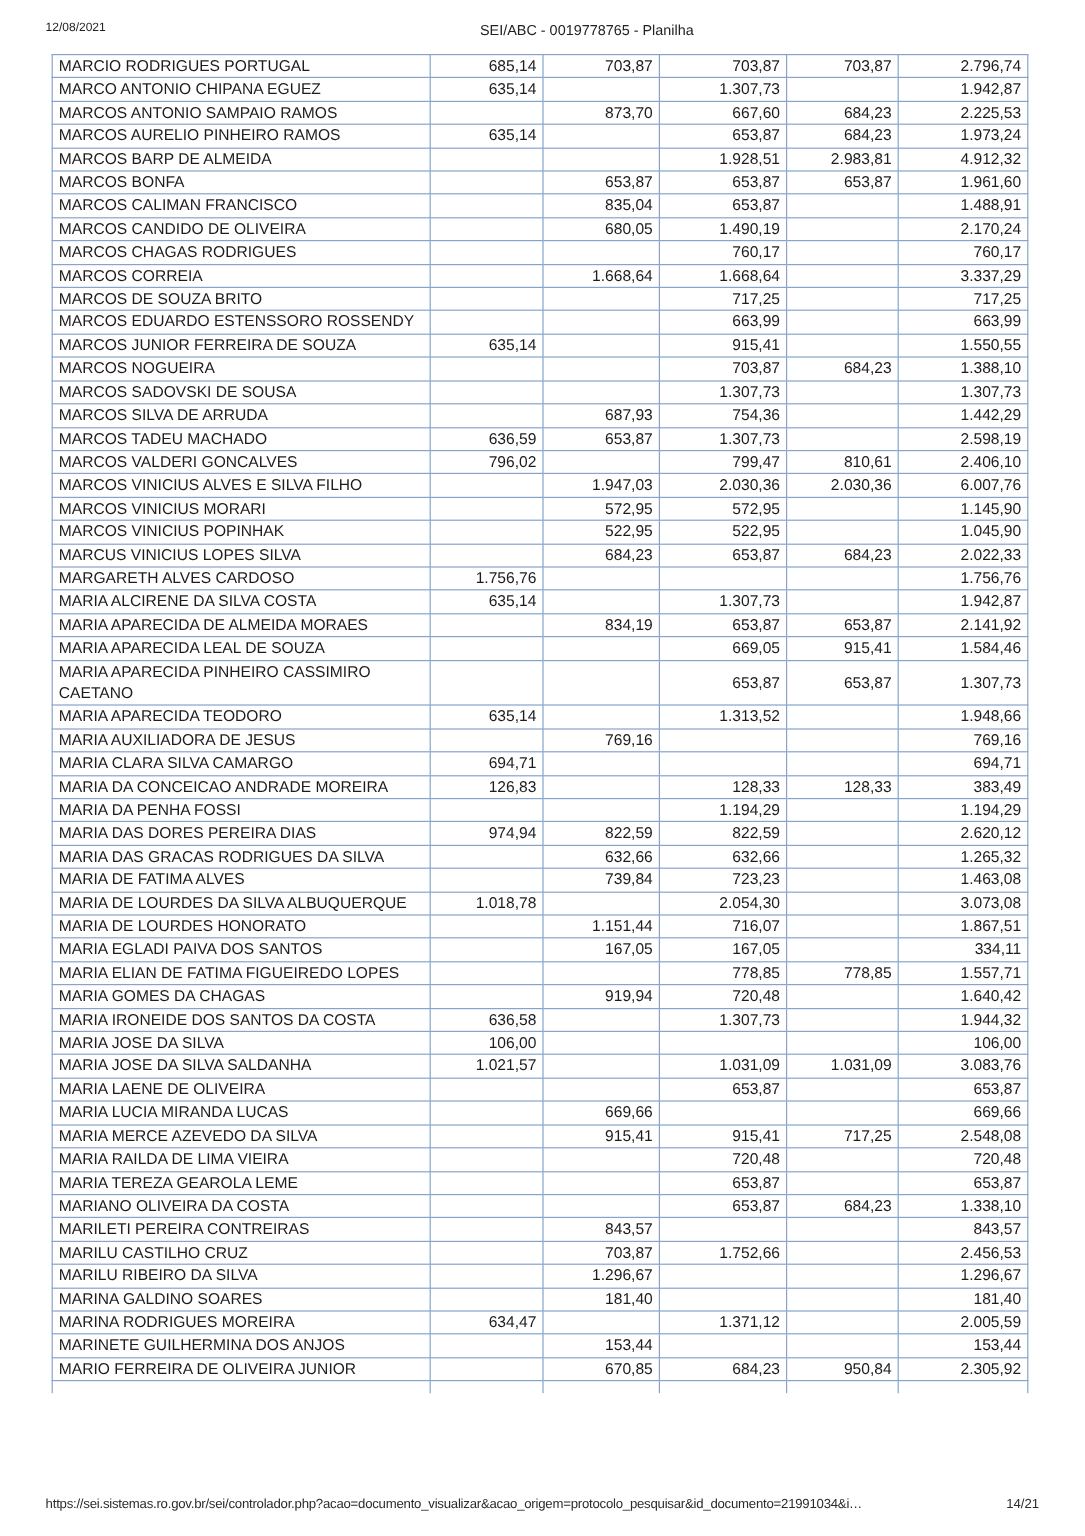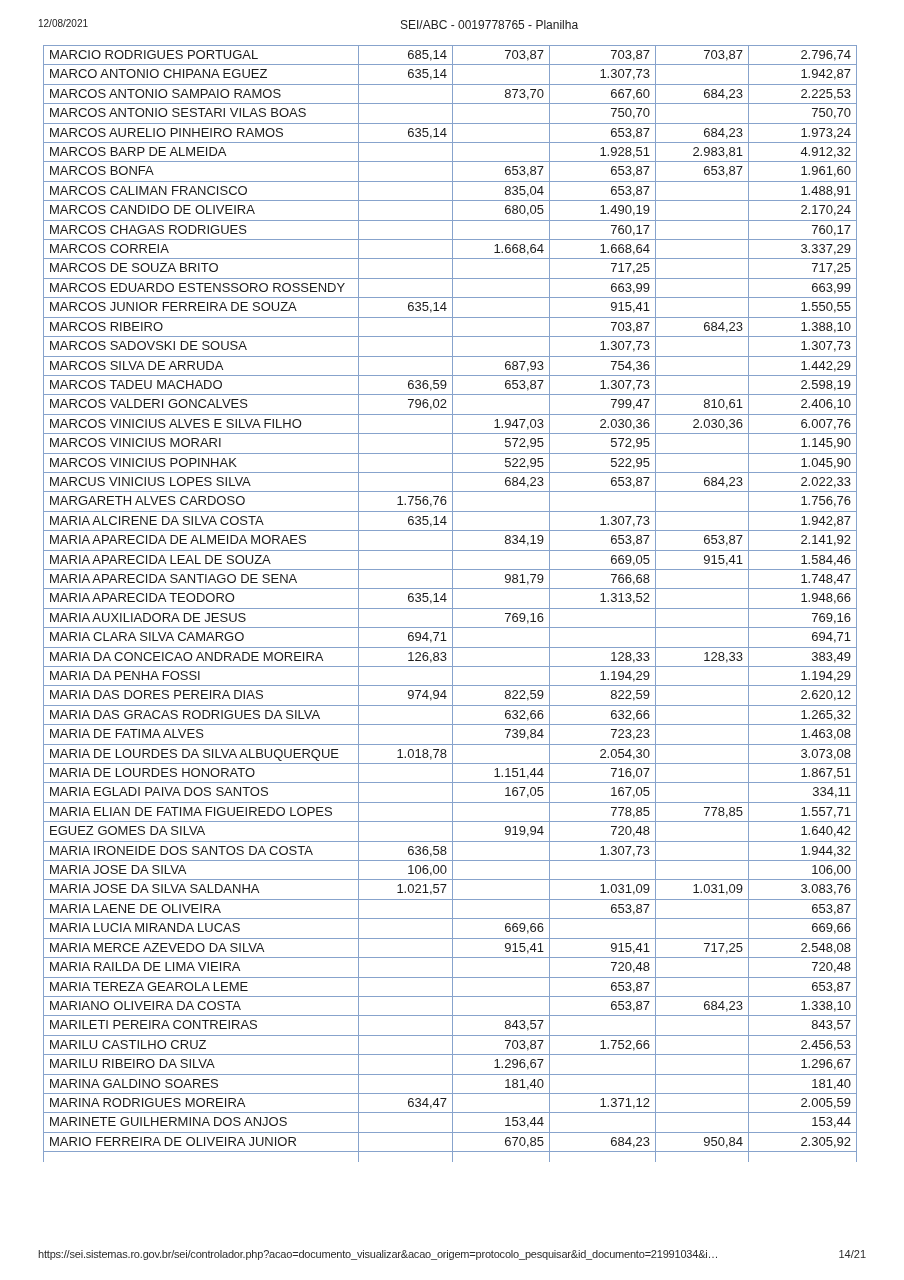--- a/index.html
+++ b/index.html
@@ -85,28 +85,20 @@
         </tr>
         <tr>
           <td class="name">MARCOS ANTONIO SAMPAIO RAMOS</td>
           <td class="num"></td>
           <td class="num">873,70</td>
           <td class="num">667,60</td>
           <td class="num">684,23</td>
           <td class="num">2.225,53</td>
         </tr>
         <tr>
-          <td class="name">MARCOS ANTONIO SESTARI VILAS BOAS</td>
-          <td class="num"></td>
-          <td class="num"></td>
-          <td class="num">750,70</td>
-          <td class="num"></td>
-          <td class="num">750,70</td>
-        </tr>
-        <tr>
           <td class="name">MARCOS AURELIO PINHEIRO RAMOS</td>
           <td class="num">635,14</td>
           <td class="num"></td>
           <td class="num">653,87</td>
           <td class="num">684,23</td>
           <td class="num">1.973,24</td>
         </tr>
         <tr>
           <td class="name">MARCOS BARP DE ALMEIDA</td>
           <td class="num"></td>
@@ -173,21 +165,21 @@
         </tr>
         <tr>
           <td class="name">MARCOS JUNIOR FERREIRA DE SOUZA</td>
           <td class="num">635,14</td>
           <td class="num"></td>
           <td class="num">915,41</td>
           <td class="num"></td>
           <td class="num">1.550,55</td>
         </tr>
         <tr>
-          <td class="name">MARCOS RIBEIRO</td>
+          <td class="name">MARCOS NOGUEIRA</td>
           <td class="num"></td>
           <td class="num"></td>
           <td class="num">703,87</td>
           <td class="num">684,23</td>
           <td class="num">1.388,10</td>
         </tr>
         <tr>
           <td class="name">MARCOS SADOVSKI DE SOUSA</td>
           <td class="num"></td>
           <td class="num"></td>
@@ -277,26 +269,27 @@
         </tr>
         <tr>
           <td class="name">MARIA APARECIDA LEAL DE SOUZA</td>
           <td class="num"></td>
           <td class="num"></td>
           <td class="num">669,05</td>
           <td class="num">915,41</td>
           <td class="num">1.584,46</td>
         </tr>
         <tr>
-          <td class="name">MARIA APARECIDA SANTIAGO DE SENA</td>
-          <td class="num"></td>
-          <td class="num">981,79</td>
-          <td class="num">766,68</td>
-          <td class="num"></td>
-          <td class="num">1.748,47</td>
+          <td class="name">MARIA APARECIDA PINHEIRO CASSIMIRO
+CAETANO</td>
+          <td class="num"></td>
+          <td class="num"></td>
+          <td class="num">653,87</td>
+          <td class="num">653,87</td>
+          <td class="num">1.307,73</td>
         </tr>
         <tr>
           <td class="name">MARIA APARECIDA TEODORO</td>
           <td class="num">635,14</td>
           <td class="num"></td>
           <td class="num">1.313,52</td>
           <td class="num"></td>
           <td class="num">1.948,66</td>
         </tr>
         <tr>
@@ -381,21 +374,21 @@
         </tr>
         <tr>
           <td class="name">MARIA ELIAN DE FATIMA FIGUEIREDO LOPES</td>
           <td class="num"></td>
           <td class="num"></td>
           <td class="num">778,85</td>
           <td class="num">778,85</td>
           <td class="num">1.557,71</td>
         </tr>
         <tr>
-          <td class="name">EGUEZ GOMES DA SILVA</td>
+          <td class="name">MARIA GOMES DA CHAGAS</td>
           <td class="num"></td>
           <td class="num">919,94</td>
           <td class="num">720,48</td>
           <td class="num"></td>
           <td class="num">1.640,42</td>
         </tr>
         <tr>
           <td class="name">MARIA IRONEIDE DOS SANTOS DA COSTA</td>
           <td class="num">636,58</td>
           <td class="num"></td>

